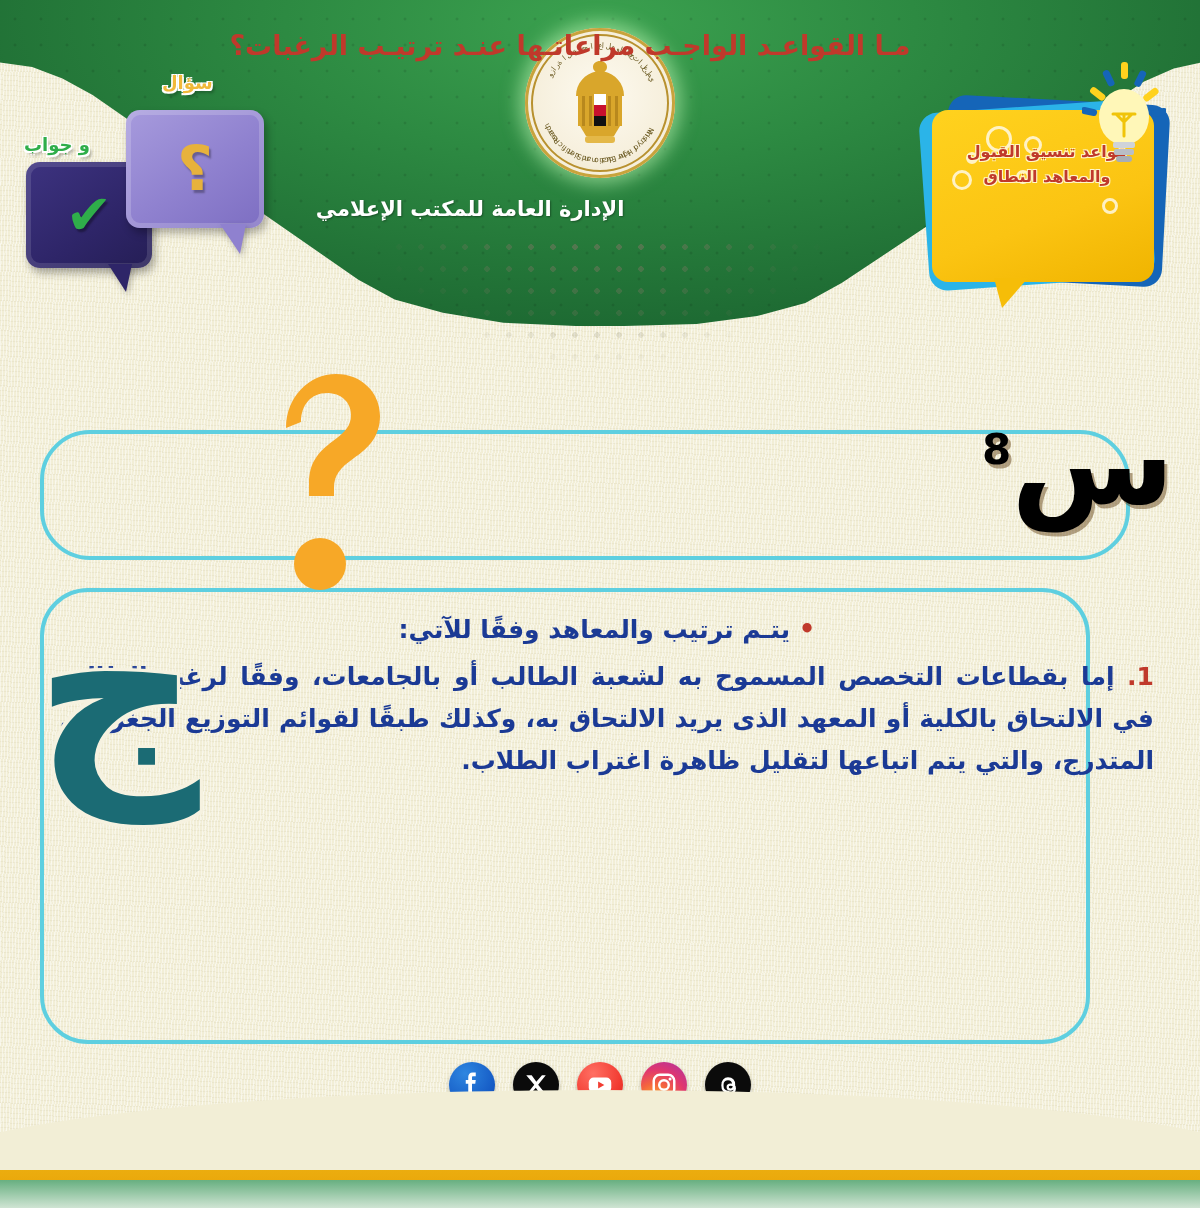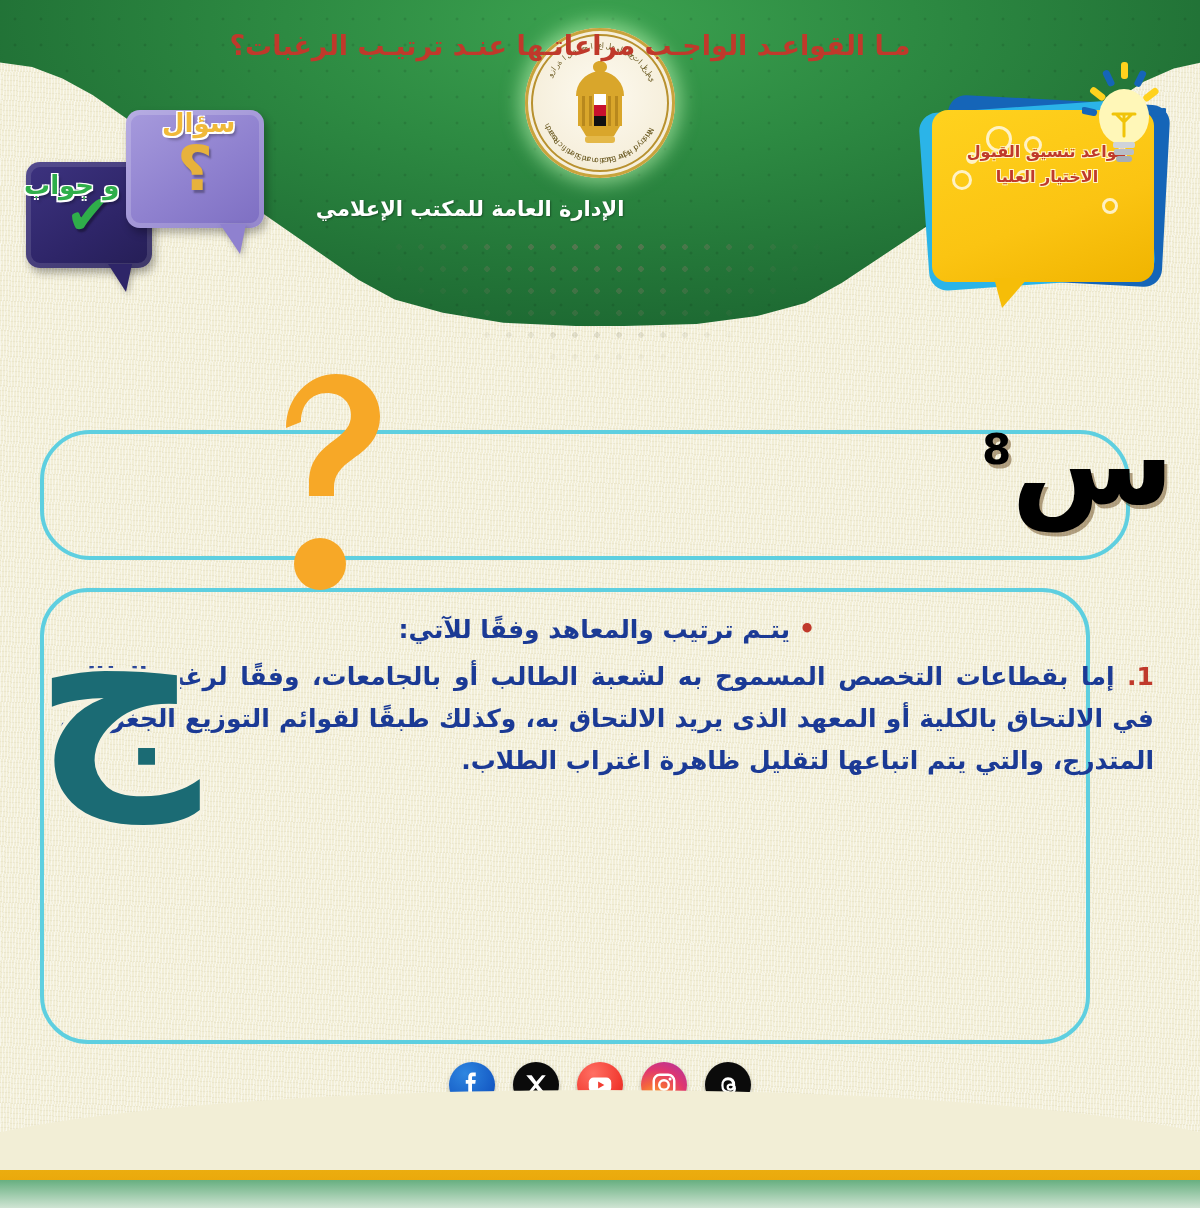--- a/index.html
+++ b/index.html
@@ -155,23 +155,22 @@
     font-size: 62px;
     font-weight: bold;
     line-height: 1;
   }
   .mark-q { color: #e7b23c; text-shadow: 2px 3px 2px rgba(0,0,0,.3); }
   .mark-a { color: #2fae4a; font-size: 56px; text-shadow: 2px 3px 2px rgba(0,0,0,.35); }
 
   .qa-label {
     position: absolute;
     font-weight: bold;
-    font-size: 26px;
+    font-size: 18px;
     white-space: nowrap;
-    margin-top: 36px;
   }
   .qa-label-q {
     left: 152px; top: -6px;
     color: #f0b93a;
     text-shadow: -1.5px -1.5px 0 #fff, 1.5px -1.5px 0 #fff, -1.5px 1.5px 0 #fff, 1.5px 1.5px 0 #fff, 3px 4px 3px rgba(0,0,0,.28);
   }
   .qa-label-a {
     left: 14px; top: 56px;
     color: #2fae4a;
     text-shadow: -1.5px -1.5px 0 #fff, 1.5px -1.5px 0 #fff, -1.5px 1.5px 0 #fff, 1.5px 1.5px 0 #fff, 3px 4px 3px rgba(0,0,0,.28);
@@ -527,21 +526,21 @@
         <rect x="74" y="42" width="7" height="16" rx="3" transform="rotate(78 77 50)"></rect>
       </g>
       <ellipse cx="42" cy="55" rx="25" ry="28" fill="#fff7b8"></ellipse>
       <path d="M31 52h22M42 52v22M42 60l-8-8M42 60l8-8" stroke="#f0c40a" stroke-width="3" fill="none" stroke-linecap="round"></path>
       <rect x="31" y="80" width="22" height="6" rx="2" fill="#cfd3d9"></rect>
       <rect x="32" y="87" width="20" height="6" rx="2" fill="#b9bec6"></rect>
       <rect x="34" y="94" width="16" height="6" rx="3" fill="#a7adb6"></rect>
     </svg>
     <div class="topic-text">
       <div>قواعد تنسيق القبول</div>
-      <div>الاختيار العليا</div>
+      <div>والمعاهد النطاق</div>
     </div>
   </div>
 
   <div class="q-box"></div>
 
   <svg class="q-mark" viewBox="0 0 120 230">
     <path d="M24 66c0-31 23-54 50-54 26 0 44 19 44 42 0 20-11 32-26 42-14 10-20 17-20 30v8H47v-13c0-20 9-31 24-42 12-9 18-15 18-26 0-13-10-22-24-22-16 0-26 12-26 29z" fill="#f7a827"></path>
     <circle cx="58" cy="202" r="26" fill="#f7a827"></circle>
   </svg>
 

